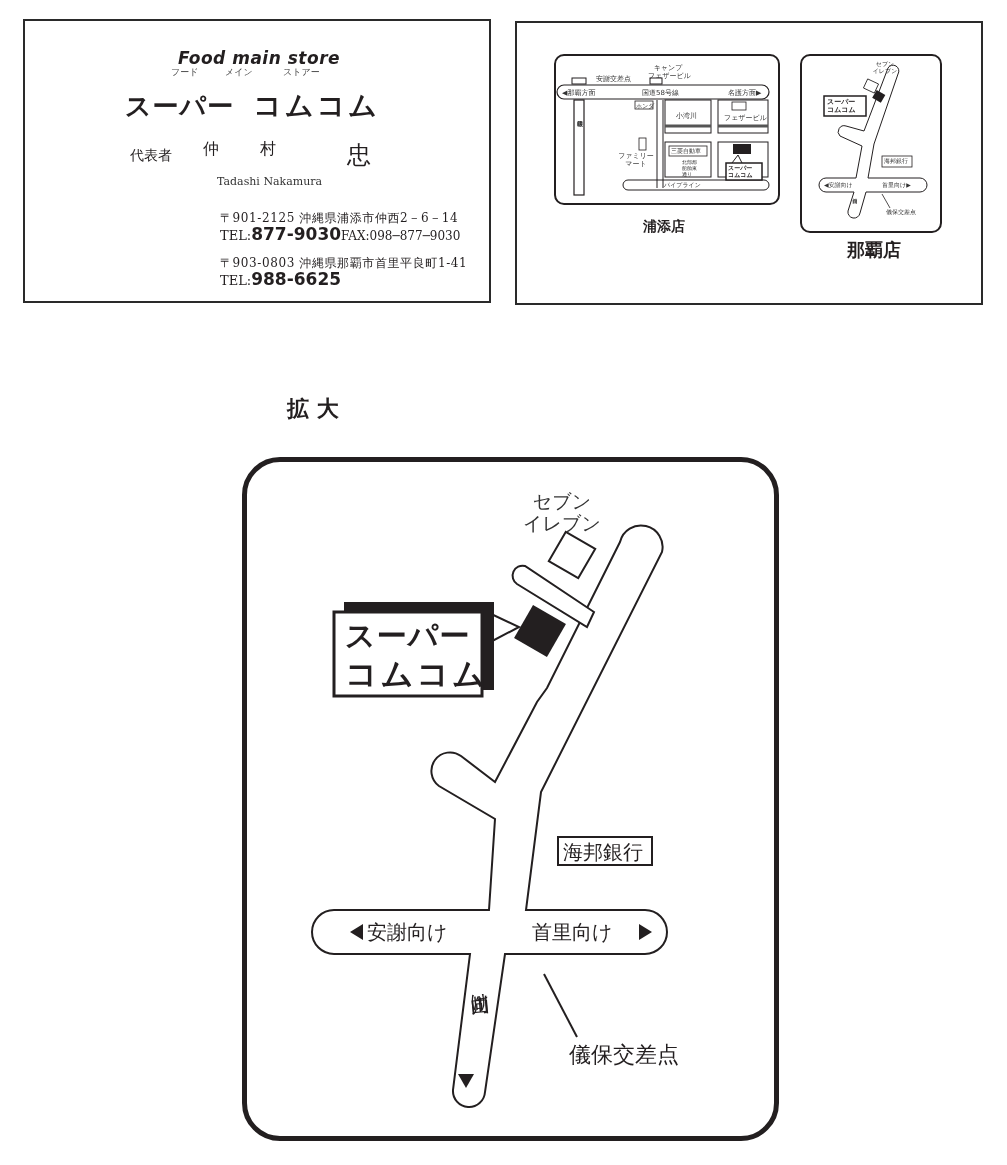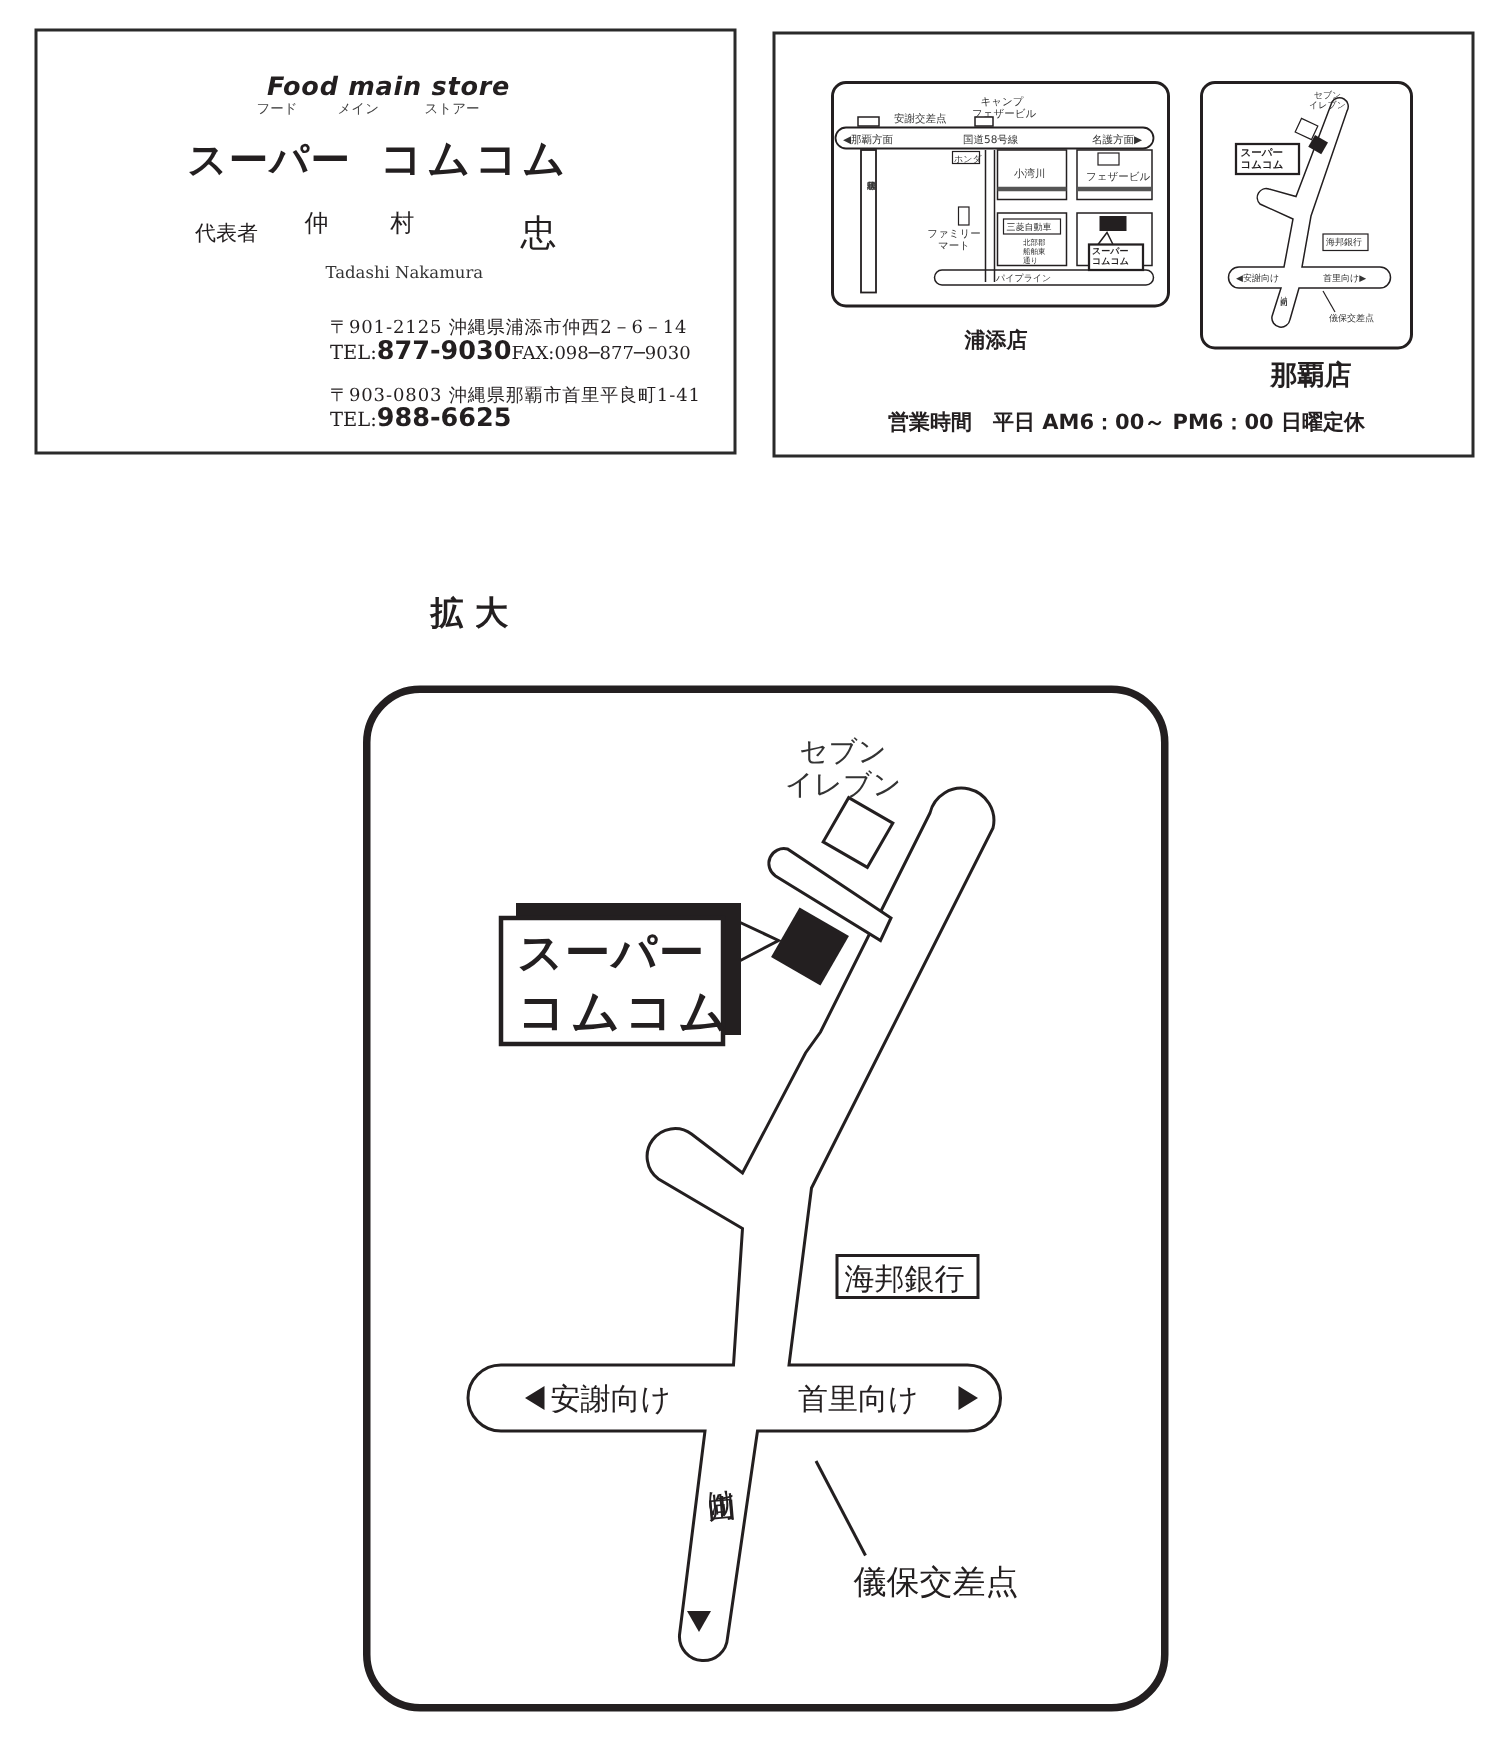--- a/index.html
+++ b/index.html
@@ -128,21 +128,20 @@
       <div>コムコム</div>
     </div>
     <div class="abs tiny" style="left:82px; top:101px; font-size:6px;">海邦銀行</div>
     <div class="abs tiny" style="left:22px; top:125px; font-size:6px;">◀安謝向け</div>
     <div class="abs tiny" style="left:80px; top:125px; font-size:6px;">首里向け▶</div>
     <div class="abs tiny" style="left:50px; top:138px; font-size:5px; writing-mode:vertical-rl;">山川向け</div>
     <div class="abs tiny" style="left:84px; top:152px; font-size:6px;">儀保交差点</div>
   </div>
   <div class="abs bold" style="left:330px; top:215px; font-size:18px;">那覇店</div>
 
-  <div class="abs bold center" style="left:0; width:468px; top:250px; font-size:14px; white-space:nowrap;">営業時間　平日 AM6：00～ PM6：00 日曜定休</div>
 </div>
 
 <div class="abs bold" style="left:287px; top:394px; font-size:22px;">拡 大</div>
 
 <div class="abs" style="left:242px; top:457px; width:537px; height:684px; border:5px solid #231f20; border-radius:38px; box-sizing:border-box;">
   <svg width="527" height="674" viewBox="0 0 527 674" style="position:absolute; left:0; top:0;">
 
     <path d="M373 80 L300 226 L290 240 L248 320 L214 294 a16 16 0 0 0 -22 30 L248 357 L242 448 H87 a22 22 0 0 0 0 44 H223 L206 628 a16 16 0 0 0 32 2 L258 492 H398 a22 22 0 0 0 0 -44 H279 L294 330 L415 90 a20 20 0 0 0 -42 -10 Z" fill="#fff" stroke="#231f20" stroke-width="2"></path>
 
     <path d="M303 218 L288 212 L277 207 L290 240" fill="none" stroke="#231f20" stroke-width="0"></path>

